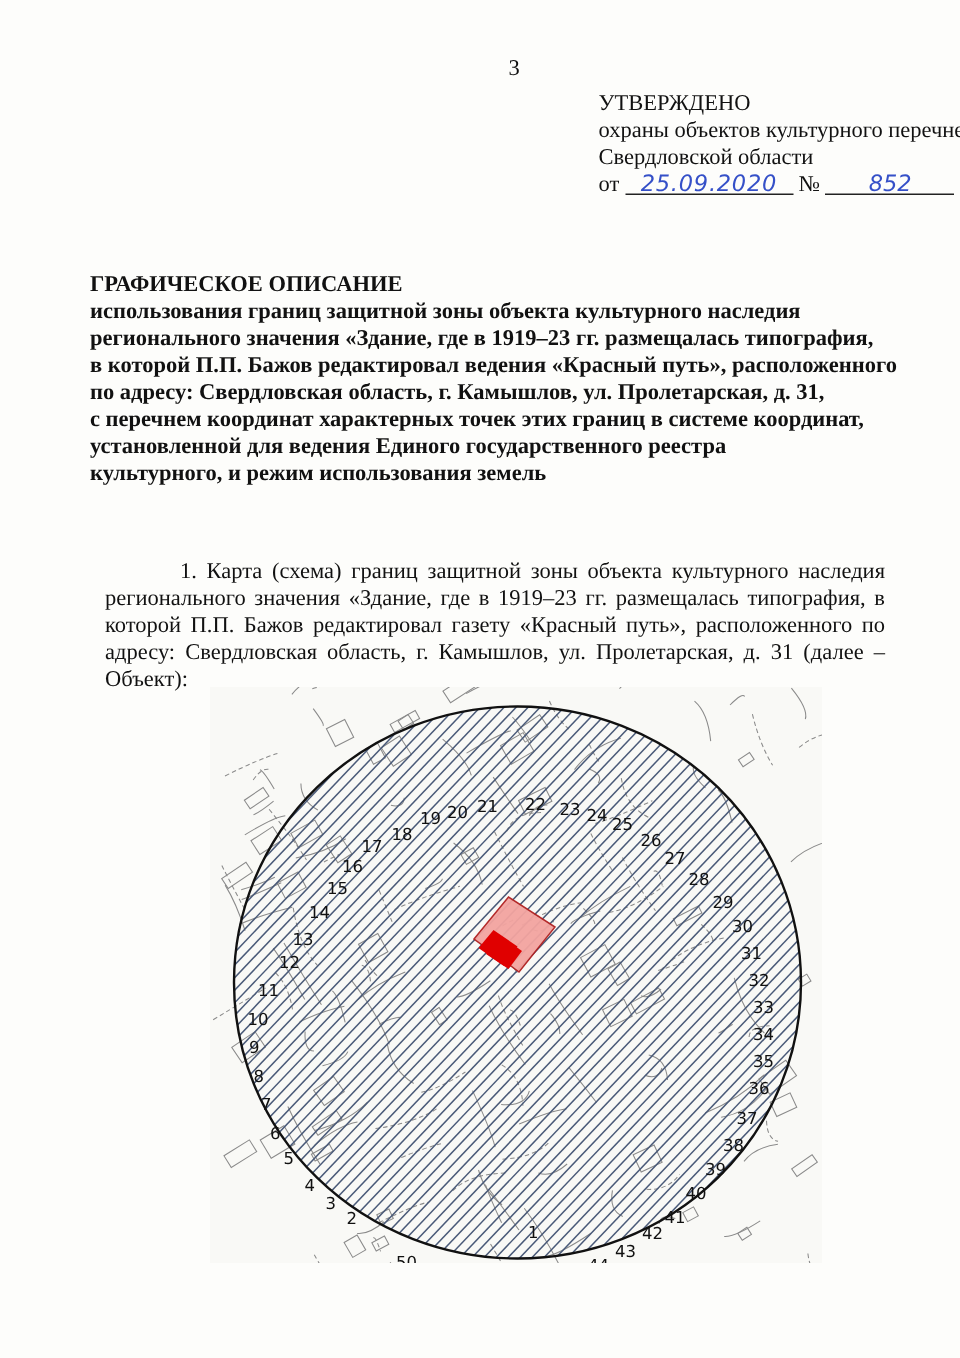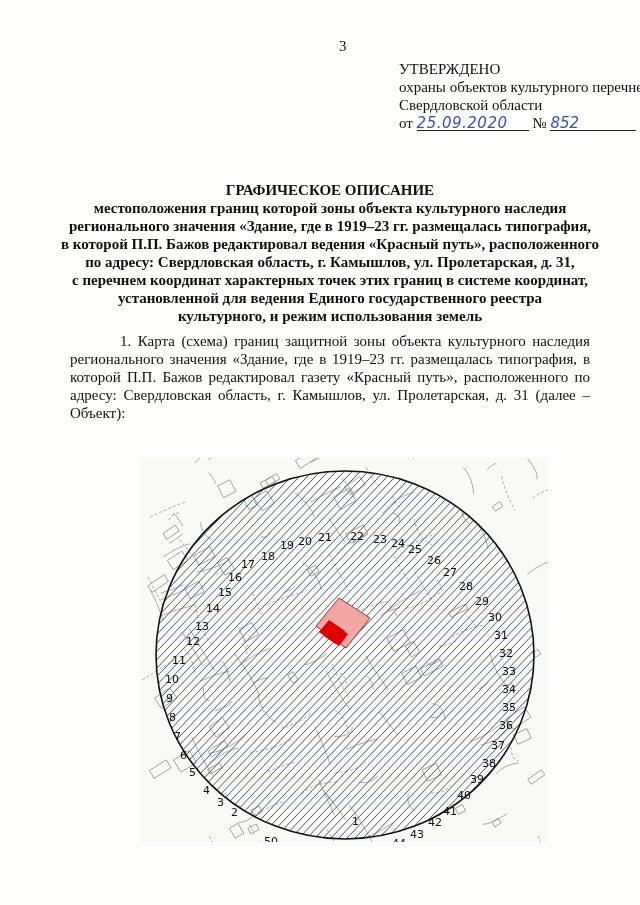--- a/index.html
+++ b/index.html
@@ -1,25 +1,25 @@
 <!DOCTYPE html>
 <html><head>
 <meta charset="utf-8">
 <style>
   html,body{margin:0;padding:0;background:#fdfdfb;}
   body{width:640px;height:905px;position:relative;overflow:hidden;font-family:"Liberation Serif","DejaVu Serif",serif;color:#111;}
   .page-num{position:absolute;left:339px;top:38px;font-size:15px;}
   .approval{position:absolute;left:355px;top:60px;font-size:15px;line-height:18px;margin-left:44px;}
   .approval .line{white-space:nowrap;}
-  .sig-line{display:inline-block;border-bottom:1px solid #222;font-family:"DejaVu Sans",sans-serif;font-style:italic;color:#3550c8;font-size:15px;line-height:14px;vertical-align:baseline;}
+  .sig-line{display:inline-block;border-bottom:1px solid #222;text-align:center;font-family:"DejaVu Sans",sans-serif;font-style:italic;color:#3550c8;font-size:15px;line-height:14px;vertical-align:baseline;}
   .sig-date{width:112px;letter-spacing:0.5px;}
   .sig-num{width:86px;}
-  .title-block{position:absolute;left:60px;width:540px;top:181px;text-align:center;font-weight:bold;font-size:15px;line-height:18px;}
+  .title-block{position:absolute;left:60px;width:540px;top:181px;text-align:left;font-weight:bold;font-size:15px;line-height:18px;}
   .title-block .main{font-size:15px;}
-  .para{position:absolute;left:70px;width:520px;top:332px;font-size:15px;line-height:18px;text-align:justify;}
+  .para{position:absolute;left:70px;width:520px;top:372px;font-size:15px;line-height:18px;text-align:justify;}
   .para .first{text-indent:50px;display:block;}
   .map{position:absolute;left:140px;top:458px;width:408px;height:384px;}
   .map svg{display:block;}
 </style>
 </head>
 <body>
 
 <div class="page-num">3</div>
 
 <div class="approval">
@@ -29,21 +29,21 @@
   <div class="line">
     <span>от</span>
     <span class="sig-line sig-date">25.09.2020</span>
     <span>№</span>
     <span class="sig-line sig-num">852</span>
   </div>
 </div>
 
 <div class="title-block">
   <div class="main">ГРАФИЧЕСКОЕ ОПИСАНИЕ</div>
-  <div>местоположения границ которой зоны объекта культурного наследия</div>
+  <div>использования границ защитной зоны объекта культурного наследия</div>
   <div>регионального значения «Здание, где в 1919–23 гг. размещалась типография,</div>
   <div>в которой П.П. Бажов редактировал ведения «Красный путь», расположенного</div>
   <div>по адресу: Свердловская область, г. Камышлов, ул. Пролетарская, д. 31,</div>
   <div>с перечнем координат характерных точек этих границ в системе координат,</div>
   <div>установленной для ведения Единого государственного реестра</div>
   <div>культурного, и режим использования земель</div>
 </div>
 
 <div class="para">
   <span class="first">1. Карта (схема) границ защитной зоны объекта культурного наследия регионального значения «Здание, где в 1919–23 гг. размещалась типография, в которой П.П. Бажов редактировал газету «Красный путь», расположенного по адресу: Свердловская область, г. Камышлов, ул. Пролетарская, д. 31 (далее – Объект):</span>

